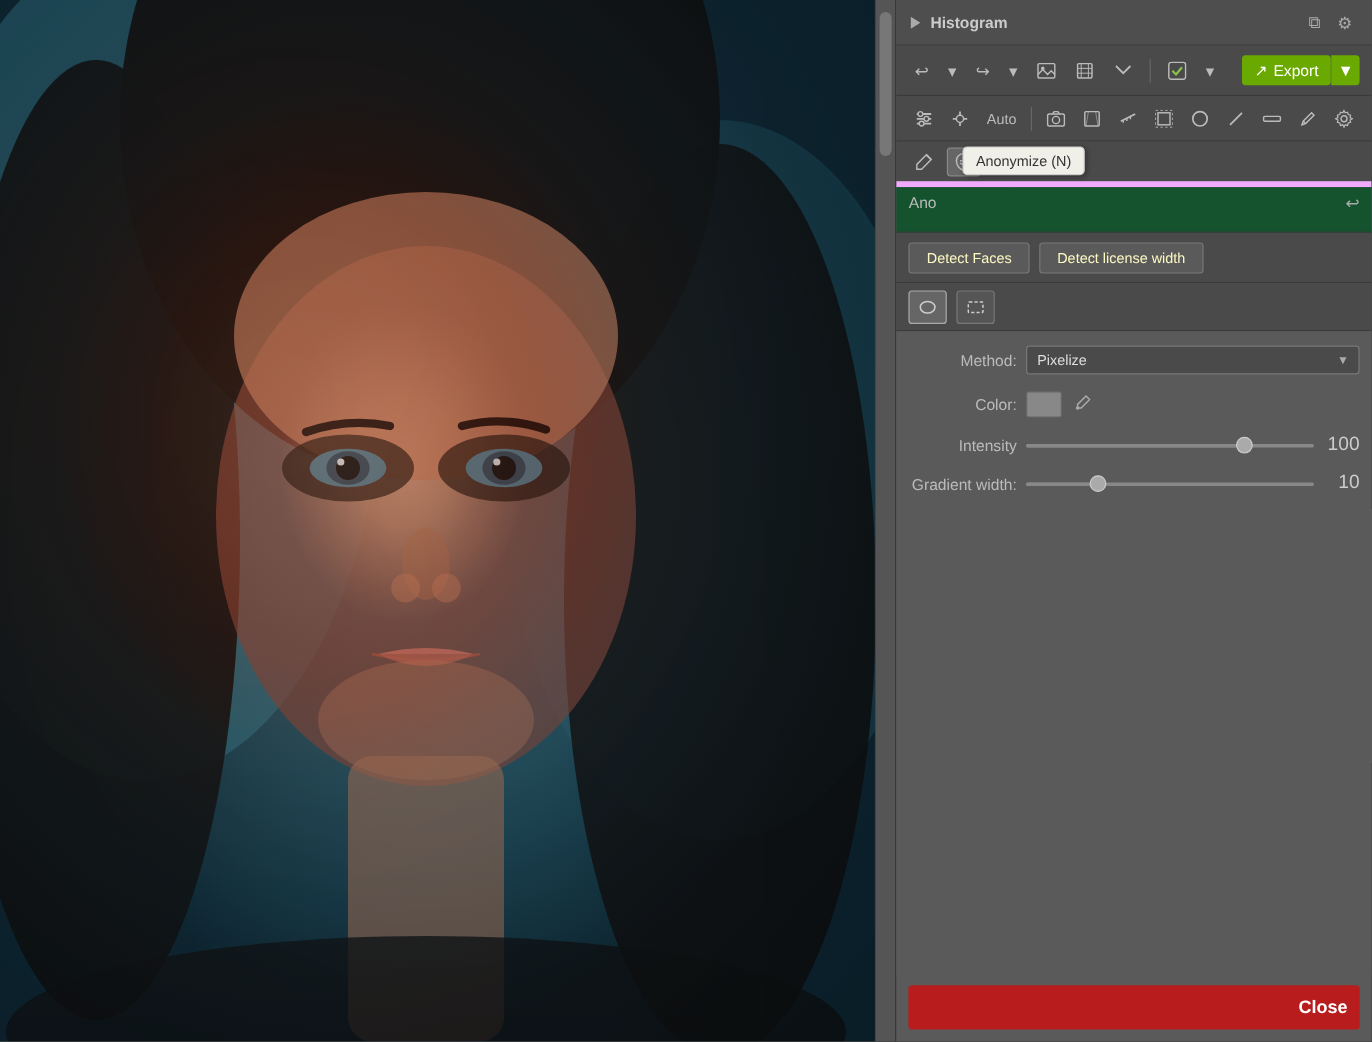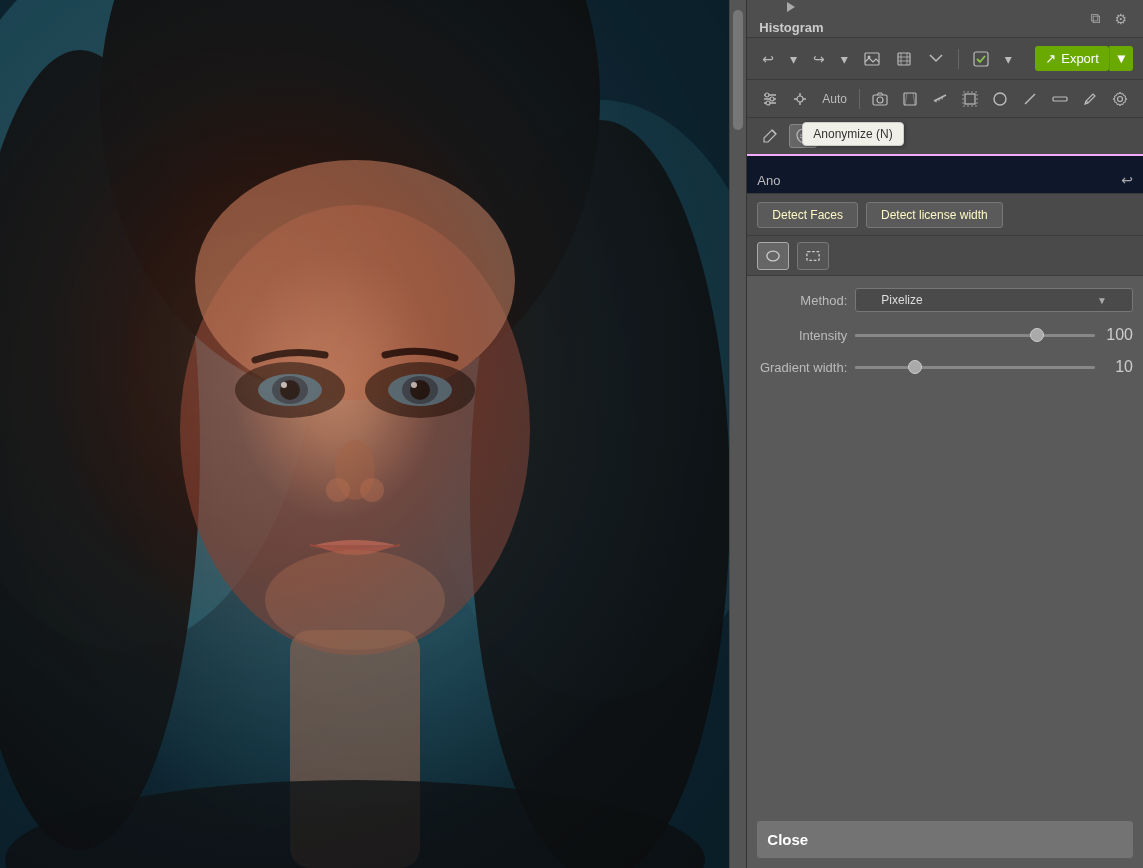--- a/index.html
+++ b/index.html
@@ -68,21 +68,20 @@
       align-items: center;
       justify-content: space-between;
       border-bottom: 1px solid #3a3a3a;
       height: 38px;
     }
 
     .histogram-title-row {
       display: flex;
       align-items: center;
       gap: 8px;
-      flex-direction: column;
     }
 
     .triangle-icon {
       display: inline-block;
       width: 0;
       height: 0;
       border-top: 5px solid transparent;
       border-bottom: 5px solid transparent;
       border-left: 8px solid #aaa;
     }
@@ -190,31 +189,31 @@
       border: 1px solid #888;
     }
 
     
     #tools-row2 {
       background: #4a4a4a;
       padding: 5px 10px;
       display: flex;
       align-items: center;
       gap: 6px;
-      border-bottom: 2px solid #f0abfc;
+      border-bottom: 5px solid #f0abfc;
       height: 38px;
       position: relative;
     }
 
     
     #anonymize-row {
-      background: #0f172a;
+      background: #14532d;
       padding: 5px 10px;
       display: flex;
-      align-items: flex-end;
+      align-items: flex-start;
       gap: 6px;
       border-bottom: 1px solid #3a3a3a;
       height: 38px;
       position: relative;
     }
 
     .anon-label {
       color: #bbb;
       font-size: 13px;
     }
@@ -307,21 +306,21 @@
       text-align: right;
       min-width: 90px;
     }
 
     
     .method-select {
       flex: 1;
       background: #4a4a4a;
       border: 1px solid #777;
       color: #ddd;
-      padding: 4px 25px;
+      padding: 4px 8px;
       border-radius: 3px;
       font-size: 12px;
       cursor: pointer;
       display: flex;
       align-items: center;
       justify-content: space-between;
     }
 
     .dropdown-arrow {
       color: #aaa;
@@ -383,29 +382,29 @@
 
     .slider-value {
       color: #ccc;
       font-size: 16px;
       min-width: 30px;
       text-align: right;
     }
 
     
     #close-btn {
-      background: #737373;
+      background: #b91c1c;
       color: white;
       border: none;
       padding: 10px;
       font-size: 15px;
       font-weight: bold;
       cursor: pointer;
       width: 100%;
-      text-align: left;
+      text-align: right;
       margin: 8px 0 0 0;
       border-radius: 3px;
     }
 
     .close-btn-wrapper {
       padding: 0 10px 10px 10px;
     }
 
     
     .svg-icon {
@@ -729,20 +728,30 @@
   <div id="settings-area">
 
     <div class="setting-row">
       <span class="setting-label">Method:</span>
       <div class="method-select" style="cursor:pointer;">
         <span>Pixelize</span>
         <span class="dropdown-arrow">▼</span>
       </div>
     </div>
 
+    <div class="setting-row">
+      <span class="setting-label">Color:</span>
+      <div class="color-swatch"></div>
+      <button class="eyedropper-btn">
+        <svg width="14" height="14" viewBox="0 0 14 14">
+            <path d="M10 1 L13 4 L6 11 L3 11 L3 8 Z" fill="none" stroke="#aaa" stroke-width="1.2"></path>
+            <circle cx="3" cy="11" r="1.5" fill="#aaa"></circle>
+          </svg>
+      </button>
+    </div>
 
     <div class="setting-row">
       <span class="setting-label">Intensity</span>
       <div class="slider-container">
         <div class="slider-track">
           <div class="slider-fill" style="width:73%"></div>
           <div class="slider-thumb" style="left:73%"></div>
         </div>
       </div>
       <span class="slider-value">100</span>

